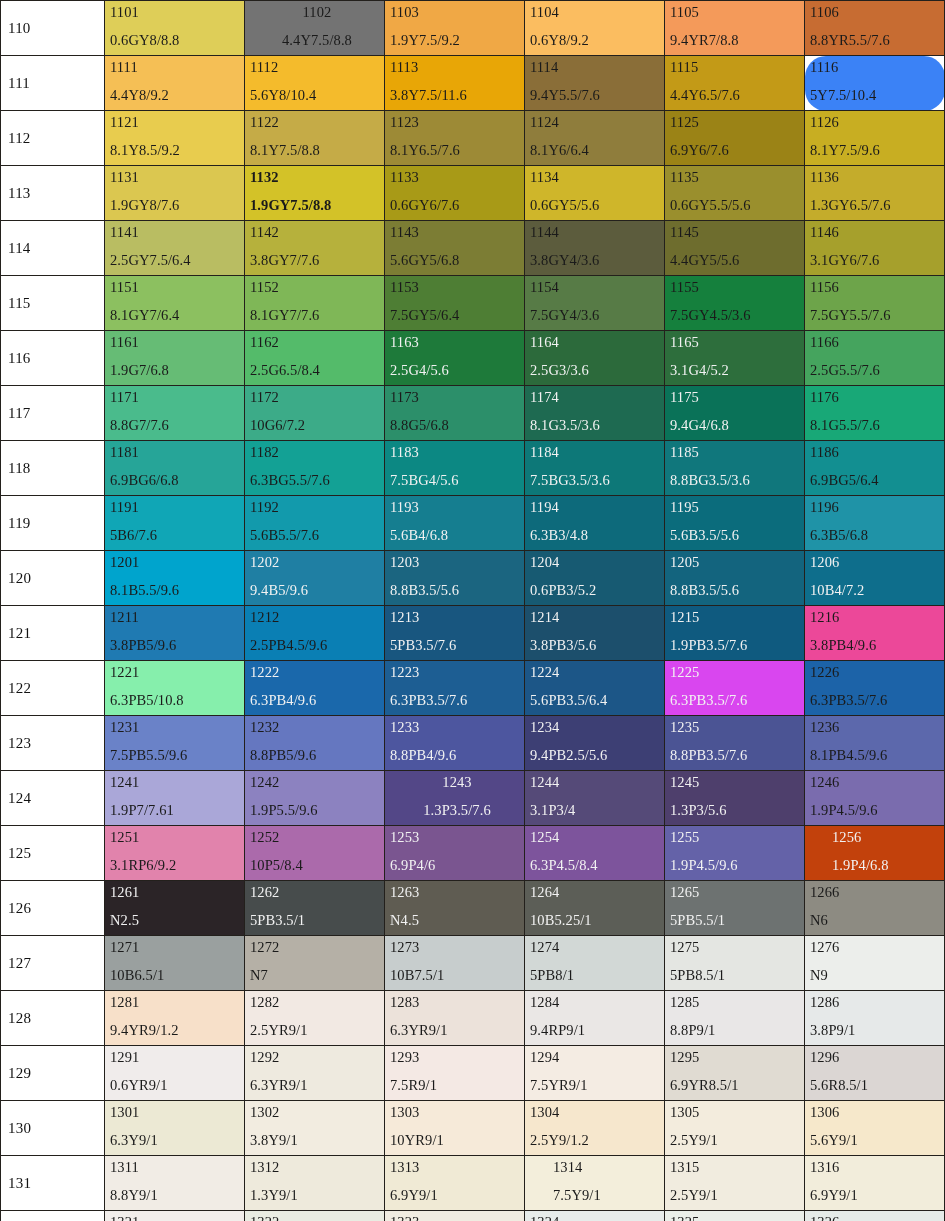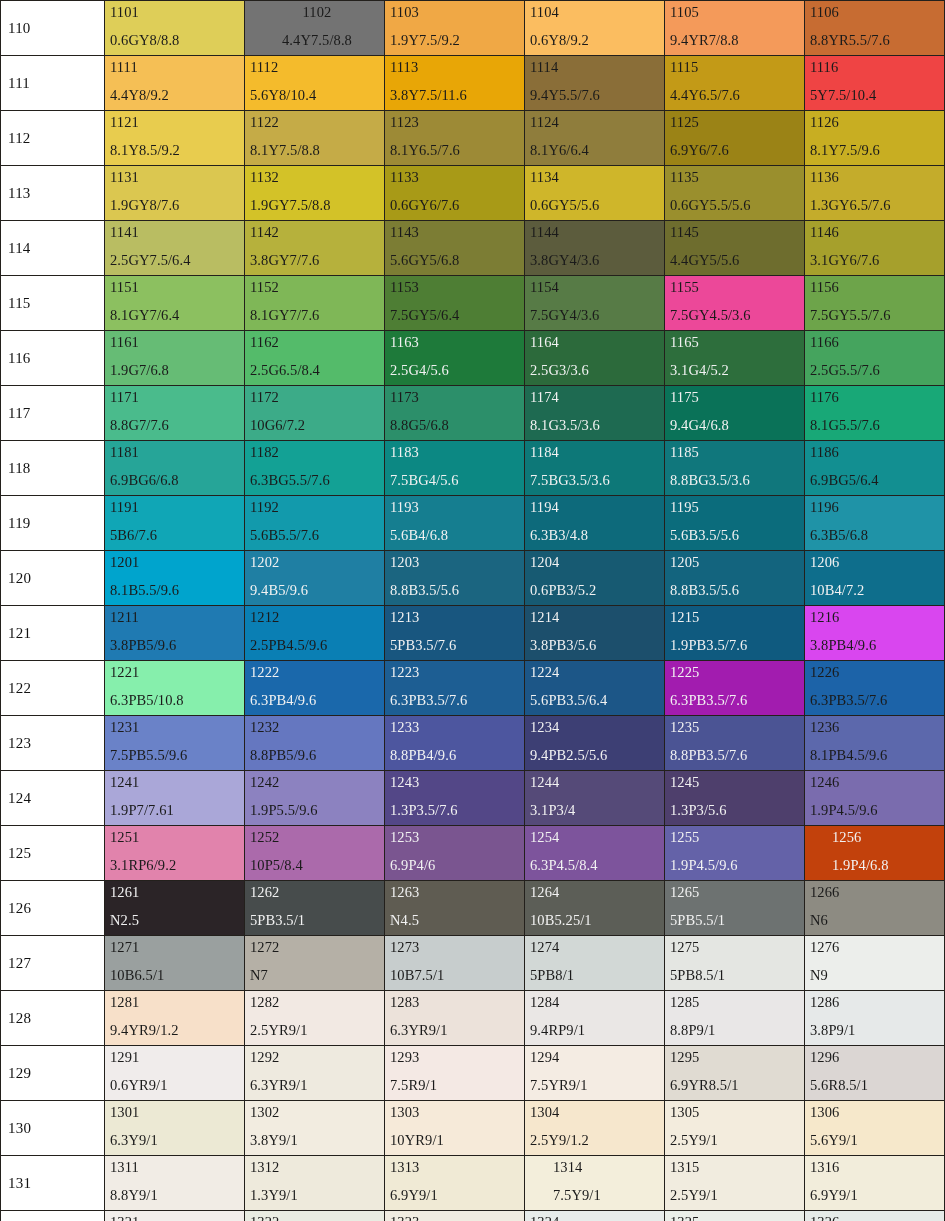--- a/index.html
+++ b/index.html
@@ -113,21 +113,21 @@
             <span class="munsell">3.8Y7.5/11.6</span>
           </td>
           <td class="swatch" style="background: rgb(138, 110, 56);">
             <span class="code">1114</span>
             <span class="munsell">9.4Y5.5/7.6</span>
           </td>
           <td class="swatch" style="background: rgb(195, 154, 23);">
             <span class="code">1115</span>
             <span class="munsell">4.4Y6.5/7.6</span>
           </td>
-          <td class="swatch" style="background: #ef4444;">
+          <td class="swatch" style="background: #3b82f6; border-radius: 21px;">
             <span class="code">1116</span>
             <span class="munsell">5Y7.5/10.4</span>
           </td>
         </tr>
         <tr>
           <td class="row-index">112</td>
           <td class="swatch" style="background: rgb(232, 204, 78);">
             <span class="code">1121</span>
             <span class="munsell">8.1Y8.5/9.2</span>
           </td>
@@ -151,21 +151,21 @@
             <span class="code">1126</span>
             <span class="munsell">8.1Y7.5/9.6</span>
           </td>
         </tr>
         <tr>
           <td class="row-index">113</td>
           <td class="swatch" style="background: rgb(219, 199, 80);">
             <span class="code">1131</span>
             <span class="munsell">1.9GY8/7.6</span>
           </td>
-          <td class="swatch" style="background: rgb(211, 194, 40);">
+          <td class="swatch" style="background: rgb(211, 194, 40); font-weight: bold;">
             <span class="code">1132</span>
             <span class="munsell">1.9GY7.5/8.8</span>
           </td>
           <td class="swatch" style="background: rgb(168, 154, 23);">
             <span class="code">1133</span>
             <span class="munsell">0.6GY6/7.6</span>
           </td>
           <td class="swatch" style="background: rgb(207, 182, 42);">
             <span class="code">1134</span>
             <span class="munsell">0.6GY5/5.6</span>
@@ -217,21 +217,21 @@
             <span class="munsell">8.1GY7/7.6</span>
           </td>
           <td class="swatch" style="background: rgb(78, 126, 52); margin-left: 36px;">
             <span class="code">1153</span>
             <span class="munsell">7.5GY5/6.4</span>
           </td>
           <td class="swatch" style="background: rgb(87, 123, 70);">
             <span class="code">1154</span>
             <span class="munsell">7.5GY4/3.6</span>
           </td>
-          <td class="swatch" style="background: #ec4899; margin-left: 32px;">
+          <td class="swatch" style="background: #15803d; margin-left: 32px;">
             <span class="code">1155</span>
             <span class="munsell">7.5GY4.5/3.6</span>
           </td>
           <td class="swatch" style="background: rgb(109, 164, 74);">
             <span class="code">1156</span>
             <span class="munsell">7.5GY5.5/7.6</span>
           </td>
         </tr>
         <tr>
           <td class="row-index">116</td>
@@ -383,21 +383,21 @@
             <span class="munsell">5PB3.5/7.6</span>
           </td>
           <td class="swatch light-text" style="background: rgb(28, 79, 108);">
             <span class="code">1214</span>
             <span class="munsell">3.8PB3/5.6</span>
           </td>
           <td class="swatch light-text" style="background: rgb(15, 90, 127);">
             <span class="code">1215</span>
             <span class="munsell">1.9PB3.5/7.6</span>
           </td>
-          <td class="swatch" style="background: #d946ef;">
+          <td class="swatch" style="background: #ec4899;">
             <span class="code">1216</span>
             <span class="munsell">3.8PB4/9.6</span>
           </td>
         </tr>
         <tr>
           <td class="row-index">122</td>
           <td class="swatch" style="background: #86efac;">
             <span class="code">1221</span>
             <span class="munsell">6.3PB5/10.8</span>
           </td>
@@ -406,21 +406,21 @@
             <span class="munsell">6.3PB4/9.6</span>
           </td>
           <td class="swatch light-text" style="background: rgb(29, 94, 147);">
             <span class="code">1223</span>
             <span class="munsell">6.3PB3.5/7.6</span>
           </td>
           <td class="swatch light-text" style="background: rgb(28, 86, 135);">
             <span class="code">1224</span>
             <span class="munsell">5.6PB3.5/6.4</span>
           </td>
-          <td class="swatch light-text" style="background: #a21caf;">
+          <td class="swatch light-text" style="background: #d946ef;">
             <span class="code">1225</span>
             <span class="munsell">6.3PB3.5/7.6</span>
           </td>
           <td class="swatch" style="background: rgb(28, 99, 168);">
             <span class="code">1226</span>
             <span class="munsell">6.3PB3.5/7.6</span>
           </td>
         </tr>
         <tr>
           <td class="row-index">123</td>
@@ -452,21 +452,21 @@
         <tr>
           <td class="row-index">124</td>
           <td class="swatch" style="background: rgb(170, 167, 216);">
             <span class="code">1241</span>
             <span class="munsell">1.9P7/7.61</span>
           </td>
           <td class="swatch" style="background: rgb(140, 130, 192);">
             <span class="code">1242</span>
             <span class="munsell">1.9P5.5/9.6</span>
           </td>
-          <td class="swatch light-text" style="background: rgb(83, 71, 135);">
+          <td class="swatch light-text" style="background: rgb(83, 71, 135); text-align: center;">
             <span class="code">1243</span>
             <span class="munsell">1.3P3.5/7.6</span>
           </td>
           <td class="swatch light-text" style="background: rgb(85, 74, 120);">
             <span class="code">1244</span>
             <span class="munsell">3.1P3/4</span>
           </td>
           <td class="swatch light-text" style="background: rgb(78, 63, 108);">
             <span class="code">1245</span>
             <span class="munsell">1.3P3/5.6</span>

